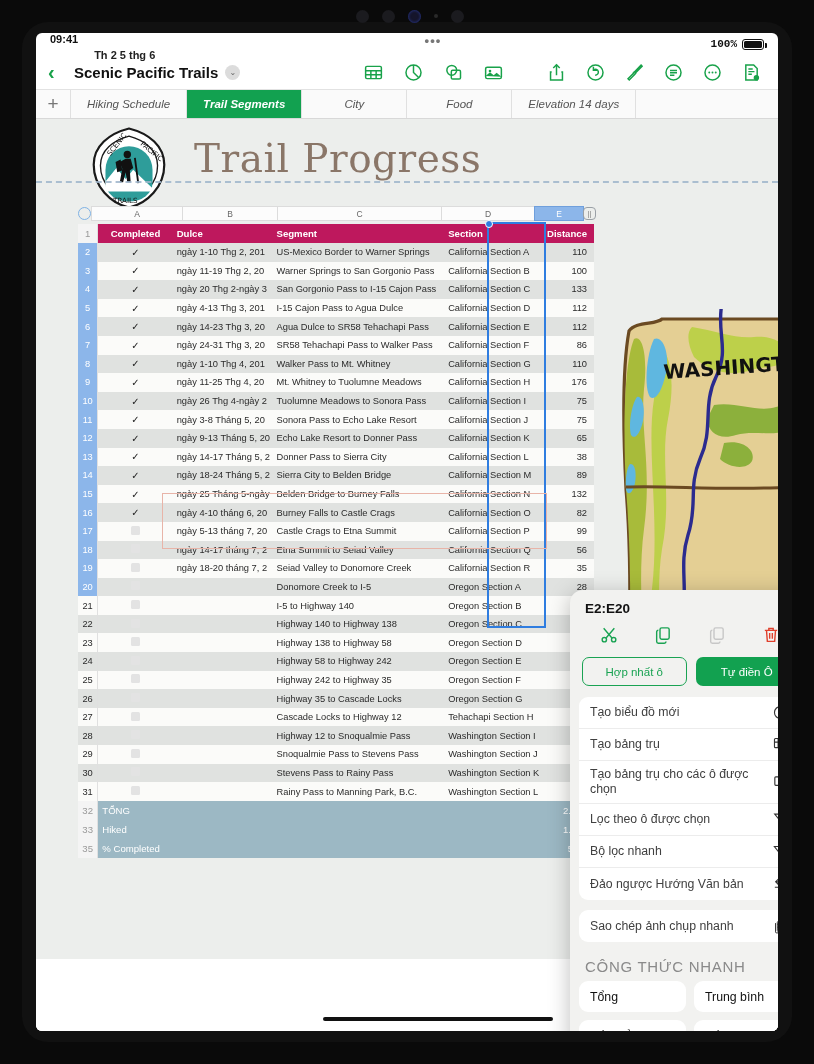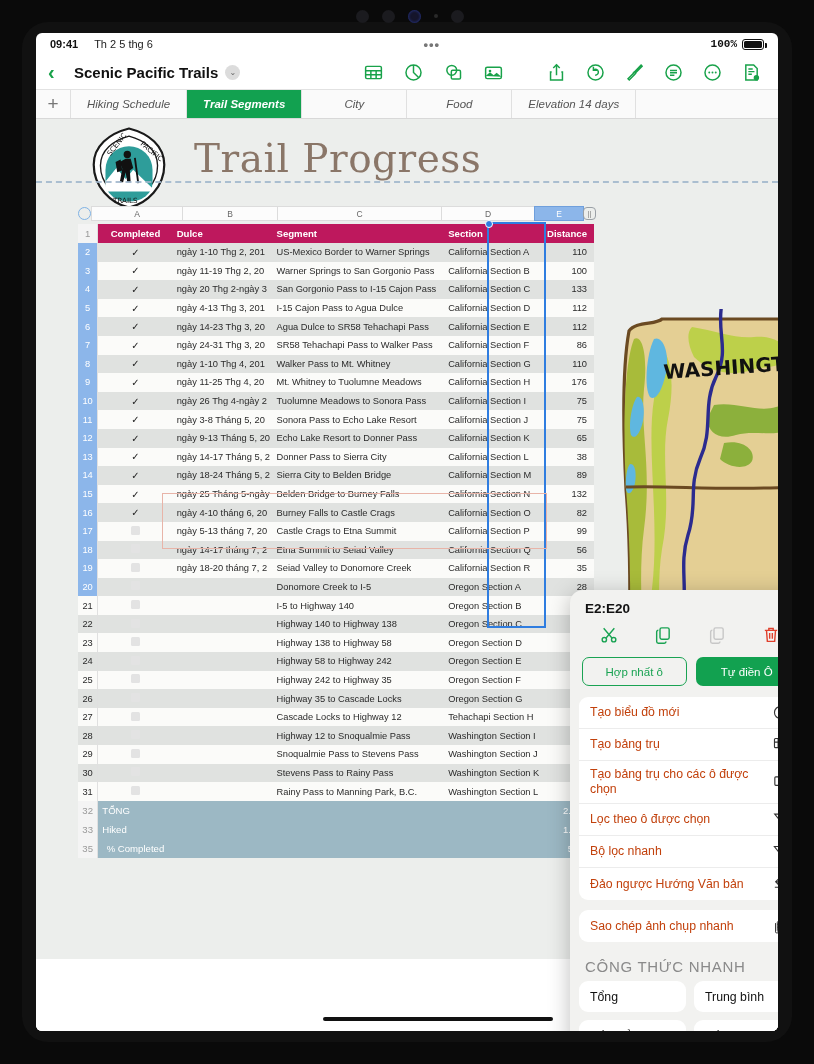--- a/index.html
+++ b/index.html
@@ -9,23 +9,23 @@
   .bezel { position:absolute; left:22px; top:22px; width:770px; height:1020px; background:#111; border-radius:26px; }
   .screen { position:absolute; left:36px; top:33px; width:742px; height:998px; background:#ffffff; border-radius:6px; overflow:hidden; }
 
   
   .camera { position:absolute; left:330px; top:8px; width:160px; height:16px; display:flex; align-items:center; justify-content:center; gap:13px; }
   .cam-dot { width:13px; height:13px; border-radius:50%; background:#1b1b1f; }
   .cam-dot.lens { background:#15152b; box-shadow:inset 0 0 3px #2d3fa0; }
   .cam-dot.tiny { width:4px; height:4px; background:#2a2a2a; }
 
   
-  .statusbar { height:22px; display:flex; align-items:center; padding:0 14px; font-size:11px; color:#111; font-weight:bold; }
+  .statusbar { height:22px; display:flex; padding:0 14px; font-size:11px; color:#111; font-weight:bold; }
   .status-time { margin-right:16px; }
-  .status-date { font-weight:normal; color:#222; }
+  .status-date { font-weight:bold; color:#222;margin-top:16px; }
   .status-mid { flex:1; display:flex; justify-content:center; }
   .dots3 { letter-spacing:1px; color:#777; font-size:13px; }
   .status-right { display:flex; align-items:center; gap:5px; font-size:11px;font-family:Liberation Mono, monospace; }
   .battery { width:22px; height:11px; border:1.2px solid #111; border-radius:3px; position:relative; }
   .battery::after { content:""; position:absolute; right:-3.5px; top:3px; width:2px; height:5px; background:#111; border-radius:0 1px 1px 0;}
   .battery i { position:absolute; left:1px; top:1px; bottom:1px; width:18px; background:#111; border-radius:1.5px; display:block; }
 
   
   .apptoolbar { height:34px; display:flex; align-items:center; padding:0 12px; background:#fff; }
   .back-chevron { color:#19a24a; font-size:20px; font-weight:bold; width:20px; }
@@ -91,21 +91,21 @@
   
   .popover { position:absolute; left:534px; top:471px; width:240px; background:#f2f2f0; border-radius:13px; box-shadow:0 4px 22px rgba(0,0,0,.26); overflow:hidden; padding-bottom:2px;}
   .pop-range { font-size:13.5px; font-weight:bold; color:#111; padding:11px 0 8px 15px; }
   .pop-icons { display:flex; justify-content:space-around; padding:0 12px 11px; }
   .pop-icons .ic { width:22px; height:22px; display:flex; align-items:center; justify-content:center;}
   .pop-btns { display:flex; gap:9px; padding:0 12px 11px; }
   .pbtn { flex:1; height:29px; border-radius:7px; font-size:11.5px; display:flex; align-items:center; justify-content:center; }
   .pbtn.outline { border:1px solid #1aa353; color:#1aa353; background:#f2f2f0; }
   .pbtn.filled { background:#12a150; color:#fff; }
   .pgroup { background:#fff; border-radius:9px; margin:0 9px 10px; overflow:hidden;}
-  .pitem { display:flex; align-items:center; min-height:32px; padding:6px 11px; border-bottom:1px solid #ececec; font-size:12.3px; color:#c2410c; }
+  .pitem { display:flex; align-items:center; min-height:32px; padding:6px 11px; border-bottom:1px solid #ececec; font-size:12.3px; color:#404040; }
   .pitem:last-child { border-bottom:none; }
   .pitem .lbl { flex:1; line-height:1.22; }
   .pitem .ic { width:19px; height:19px; display:flex; align-items:center; justify-content:center; color:#444;}
   .pop-sect { font-size:15px; color:#8a8a8a; letter-spacing:.7px; padding:6px 0 6px 15px; }
   .pgrid { display:flex; flex-wrap:wrap; gap:8px; padding:0 9px; }
   .pcell { width:calc(50% - 4px); background:#fff; border-radius:9px; height:31px; display:flex; align-items:center; padding:0 11px; font-size:12.3px; color:#111;}
   .homebar { position:absolute; left:287px; bottom:10px; width:230px; height:4px; background:#111; border-radius:3px;}
   .whitefoot { position:absolute; left:0; right:0; bottom:0; height:72px; background:#fff; }
 </style>
 </head>
@@ -552,21 +552,21 @@
               <tr class="sum">
                 <td class="rowh">33</td>
                 <td class="c-done" style="text-align:left">Hiked</td>
                 <td class="c-date"></td>
                 <td class="c-seg"></td>
                 <td class="c-sec"></td>
                 <td class="c-dist">1.495</td>
               </tr>
               <tr class="sum">
                 <td class="rowh">35</td>
-                <td class="c-done" style="text-align:center">% Completed</td>
+                <td class="c-done" style="text-align:left">% Completed</td>
                 <td class="c-date"></td>
                 <td class="c-seg"></td>
                 <td class="c-sec"></td>
                 <td class="c-dist">57%</td>
               </tr>
             </tbody>
         </table>
       </div>
 
       <div class="selcol">

